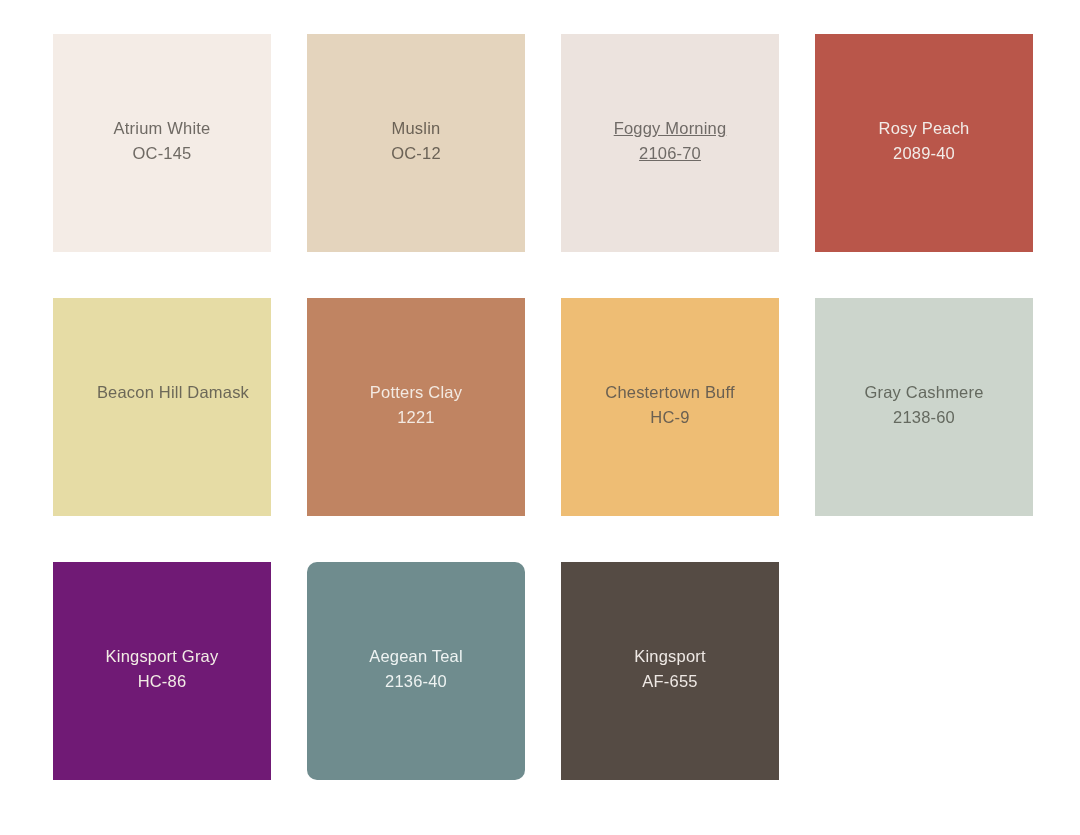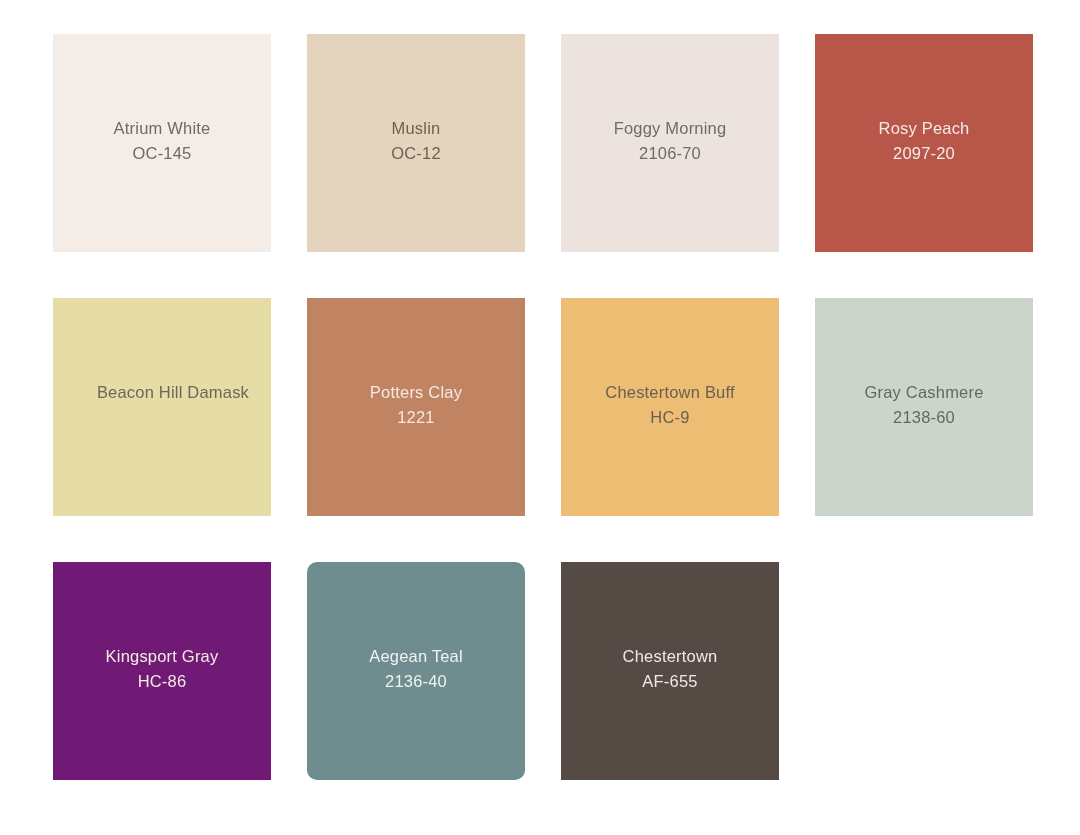--- a/index.html
+++ b/index.html
@@ -65,29 +65,29 @@
         <div class="swatch-code">OC-145</div>
       </div>
     </div>
     <div class="swatch" style="background: rgb(228, 212, 189);">
       <div class="swatch-label" style="color: rgb(107, 98, 86);">
         <div class="swatch-name">Muslin</div>
         <div class="swatch-code">OC-12</div>
       </div>
     </div>
     <div class="swatch" style="background: rgb(236, 227, 222);">
-      <div class="swatch-label" style="color: rgb(111, 106, 102);">
+      <div class="swatch-label" style="color: rgb(111, 106, 102); text-decoration: underline;">
         <div class="swatch-name">Foggy Morning</div>
         <div class="swatch-code">2106-70</div>
       </div>
     </div>
     <div class="swatch" style="background: rgb(185, 86, 74);">
       <div class="swatch-label" style="color: rgb(242, 236, 232);">
         <div class="swatch-name">Rosy Peach</div>
-        <div class="swatch-code">2097-20</div>
+        <div class="swatch-code">2089-40</div>
       </div>
     </div>
     <div class="swatch" style="background: rgb(230, 220, 165); padding-left: 22px;">
       <div class="swatch-label" style="color: rgb(108, 104, 88);">
         <div class="swatch-name">Beacon Hill Damask</div>
       </div>
     </div>
     <div class="swatch" style="background: rgb(192, 132, 98);">
       <div class="swatch-label" style="color: rgb(243, 234, 226);">
         <div class="swatch-name">Potters Clay</div>
@@ -113,17 +113,17 @@
       </div>
     </div>
     <div class="swatch" style="background: rgb(111, 140, 142); border-radius: 10px;">
       <div class="swatch-label" style="color: rgb(238, 243, 242);">
         <div class="swatch-name">Aegean Teal</div>
         <div class="swatch-code">2136-40</div>
       </div>
     </div>
     <div class="swatch" style="background: rgb(85, 75, 68);">
       <div class="swatch-label" style="color: rgb(239, 233, 229);">
-        <div class="swatch-name">Chestertown</div>
+        <div class="swatch-name">Kingsport</div>
         <div class="swatch-code">AF-655</div>
       </div>
     </div>
   </div>
 
 </body></html>

